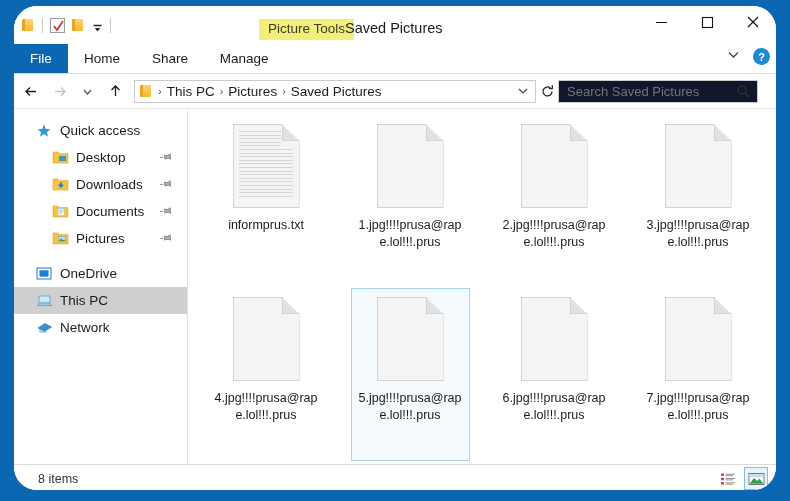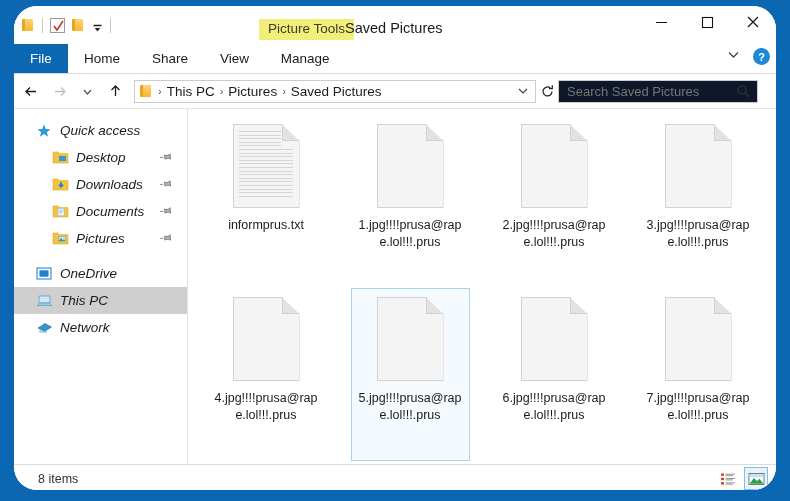--- a/index.html
+++ b/index.html
@@ -270,21 +270,20 @@
   }
   .nav-item {
     height: 27px;
     display: flex;
     align-items: center;
     font-size: 13.5px;
     color: #1b1b1b;
     position: relative;
     padding-left: 22px;
     box-sizing: border-box;
-    font-style: italic;
   }
   .nav-item.child { padding-left: 38px; }
   .nav-item.selected { background: #cfcfcf; }
   .nav-icon {
     width: 17px; height: 16px;
     margin-right: 7px;
     flex: none;
     position: relative;
   }
   .pin {
@@ -455,21 +454,20 @@
             </svg>
         </div>
       </div>
     </div>
 
     <div id="ribbon">
       <div id="tabs">
         <div class="tab file">File</div>
         <div class="tab">Home</div>
         <div class="tab">Share</div>
-        <div class="tab">View</div>
         <div class="tab manage">Manage</div>
       </div>
       <div id="ribbon-right">
         <div>
           <svg width="15" height="15" viewBox="0 0 15 15">
               <path d="M3 5.5 L7.5 10 L12 5.5" stroke="#444" stroke-width="1.3" fill="none"></path>
             </svg>
         </div>
         <div id="help-btn">?</div>
       </div>

